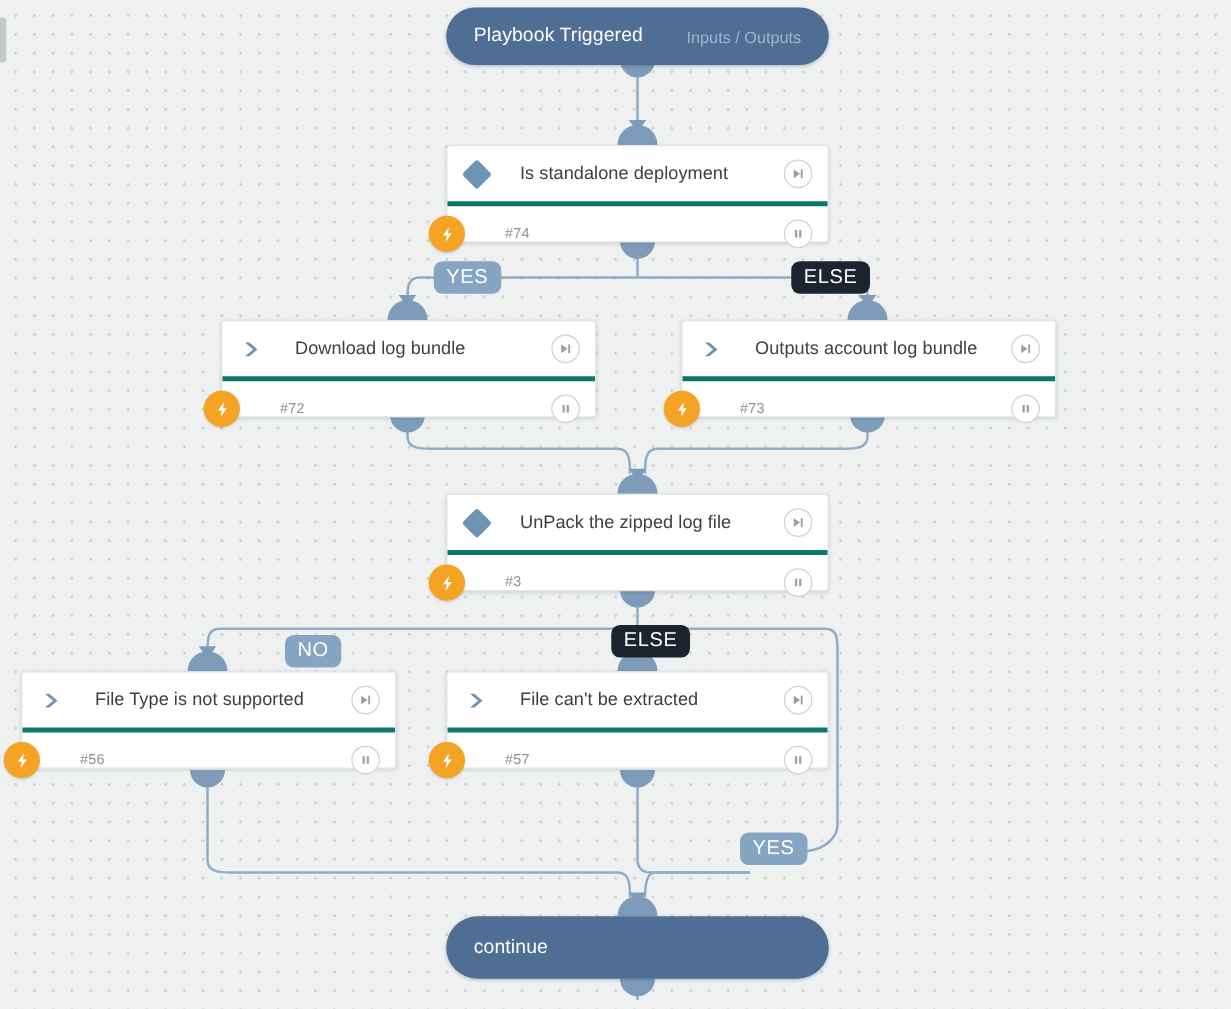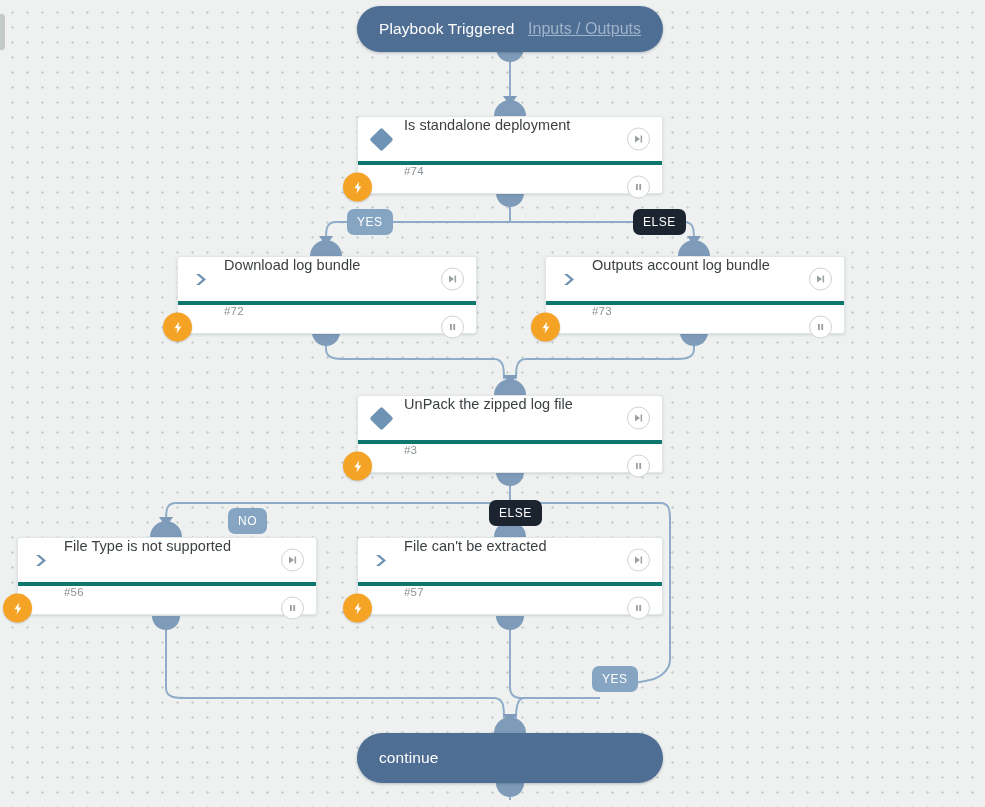--- a/index.html
+++ b/index.html
@@ -59,40 +59,41 @@
     z-index: 3;
   }
   .pill-title {
     color: #ffffff;
     font-size: 15.5px;
     letter-spacing: 0.1px;
     white-space: nowrap;
   }
   .pill-sub {
     color: #9fb3cb;
-    font-size: 16px;
+    font-size: 13px;
     margin-left: auto;
     white-space: nowrap;
-    text-decoration: underline;
   }
 
   
   .card {
     position: absolute;
     box-sizing: border-box;
     background: #ffffff;
     border: 1px solid #e3e6e6;
     border-radius: 3px;
     box-shadow: 0 1px 3px rgba(40,55,75,0.16);
     z-index: 3;
   }
   .card-row {
     position: relative;
     height: 44px;
     display: flex;
+    align-items: center;
+    gap: 12px;
   }
   .card-row.bottom {
     border-top: 4px solid #0f766e;
   }
   .type-icon {
     width: 46px;
     flex: 0 0 46px;
     display: flex;
     align-items: center;
     justify-content: center;
@@ -152,21 +153,21 @@
   .badge {
     position: absolute;
     box-sizing: border-box;
     height: 26px;
     min-width: 38px;
     padding: 0 10px;
     border-radius: 7px;
     display: flex;
     align-items: center;
     justify-content: center;
-    font-size: 12px;
+    font-size: 16px;
     letter-spacing: 0.5px;
     z-index: 4;
     text-align: right;
   }
   .badge.yes {
     background: #85a5c3;
     color: #ffffff;
   }
   .badge.no {
     background: #85a5c3;

